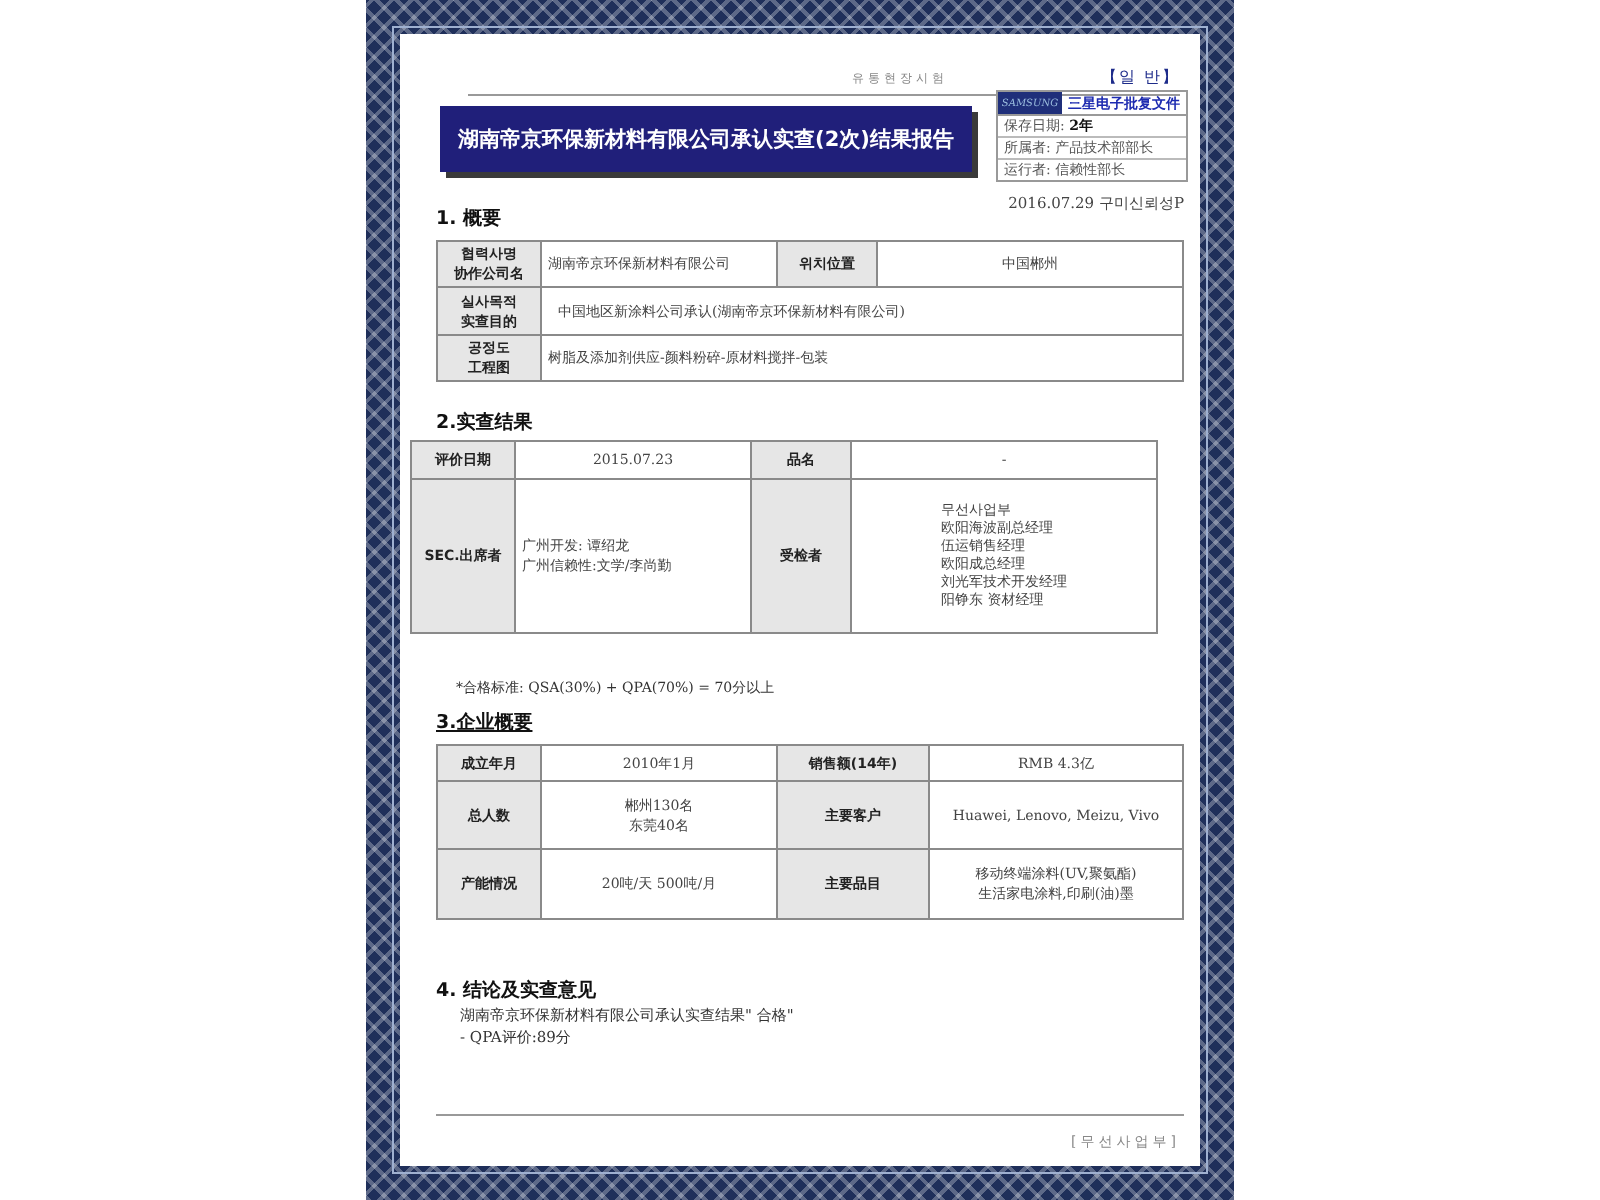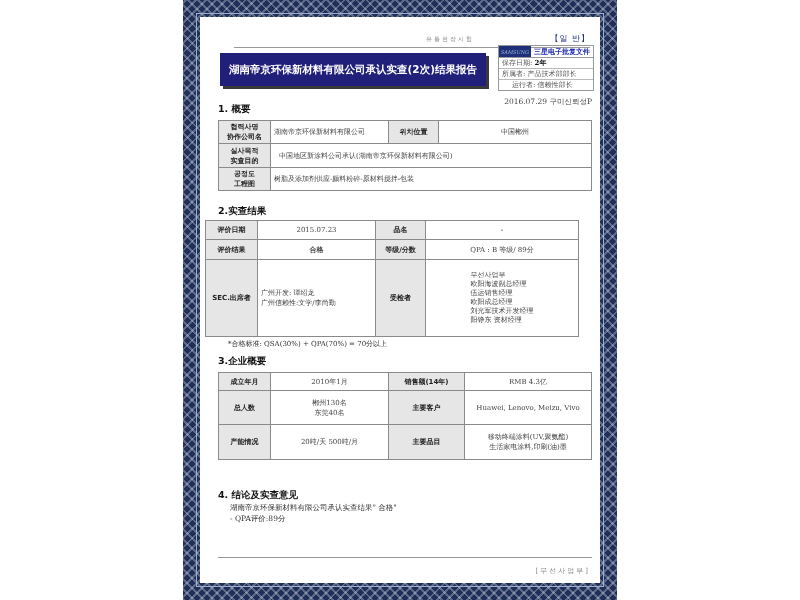--- a/index.html
+++ b/index.html
@@ -24,21 +24,21 @@
 
   .title-banner { left:20px; top:36px; width:266px; height:33px; background:#201f7a;
      box-shadow:3px 3px 0 #3a3a3a; color:#fff; font-weight:bold; font-size:10.5px;
      display:flex; align-items:center; justify-content:center; font-family:"DejaVu Sans", sans-serif; }
 
   .info-box { left:298px; top:28px; width:94px; border:1px solid #999; font-size:7px; font-family:"DejaVu Serif", serif; }
   .info-top { display:flex; height:11px; border-bottom:1px solid #999; }
   .info-logo { width:32px; background:#1f2f7a; color:#9bd; font-size:5px; display:flex; align-items:center; justify-content:center; font-style:italic; }
   .info-brand { flex:1; color:#1d2bb0; font-weight:bold; font-size:7px; display:flex; align-items:center; justify-content:center; font-family:"DejaVu Sans", sans-serif; }
   .info-row { height:10px; line-height:10px; padding-left:3px; border-bottom:1px solid #bbb; color:#555; }
-  .info-row:last-child { border-bottom:none;margin-left:10px; }
+  .info-row:last-child { border-bottom:none; }
   .info-row b { color:#111; }
 
   .date-line { right:8px; top:80px; font-size:7.5px; color:#444; }
 
   .sec-title { left:18px; font-size:9.5px; font-weight:bold; font-family:"DejaVu Sans", sans-serif; color:#111; }
   table.grid { position:absolute; border-collapse:collapse; font-size:7px; table-layout:fixed; }
   table.grid td { border:1px solid #8a8a8a; padding:0 3px; vertical-align:middle; }
   td.lbl { background:#e6e6e6; font-weight:bold; text-align:center; font-family:"DejaVu Sans", sans-serif; font-size:7px; line-height:10px; }
   td.val-c { text-align:center; color:#444; }
   td.val-l { text-align:left; color:#444; }
@@ -122,26 +122,20 @@
         <col style="width:50px">
         <col>
       </colgroup>
     <tbody>
         <tr style="height:19px">
       <td class="lbl">评价日期</td>
       <td class="val-c">2015.07.23</td>
       <td class="lbl">品名</td>
       <td class="val-c">-</td>
     </tr>
-    <tr style="height:20px">
-      <td class="lbl">评价结果</td>
-      <td class="val-c blue">合格</td>
-      <td class="lbl">等级/分数</td>
-      <td class="val-c">QPA : B 等级/  89分</td>
-    </tr>
     <tr style="height:77px">
       <td class="lbl">SEC.出席者</td>
       <td class="val-l">
         <div>广州开发: 谭绍龙</div>
         <div>广州信赖性:文学/李尚勤</div>
       </td>
       <td class="lbl">受检者</td>
       <td class="val-c">
         <div class="list-lines">
           <div>무선사업부</div>
@@ -150,21 +144,21 @@
           <div>欧阳成总经理</div>
           <div>刘光军技术开发经理</div>
           <div>阳铮东 资材经理</div>
         </div>
       </td>
     </tr>
   </tbody>
     </table>
   <div class="abs note" style="left:28px; top:322px;">*合格标准: QSA(30%) + QPA(70%) = 70分以上</div>
 
-  <div class="abs sec-title" style="top:338px;">3.企业概要</div>
+  <div class="abs sec-title" style="top:338px;text-decoration:underline;">3.企业概要</div>
   <table class="grid" style="left:18px; top:355px; width:374px;">
     <colgroup>
         <col style="width:52px">
         <col style="width:118px">
         <col style="width:76px">
         <col>
       </colgroup>
     <tbody>
     <tr style="height:18px">
       <td class="lbl">成立年月</td>

